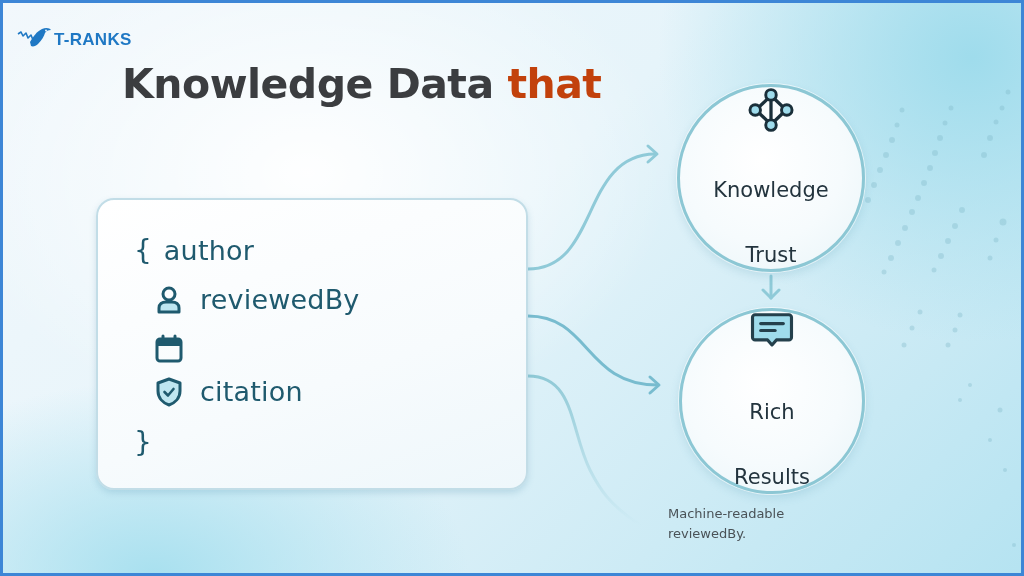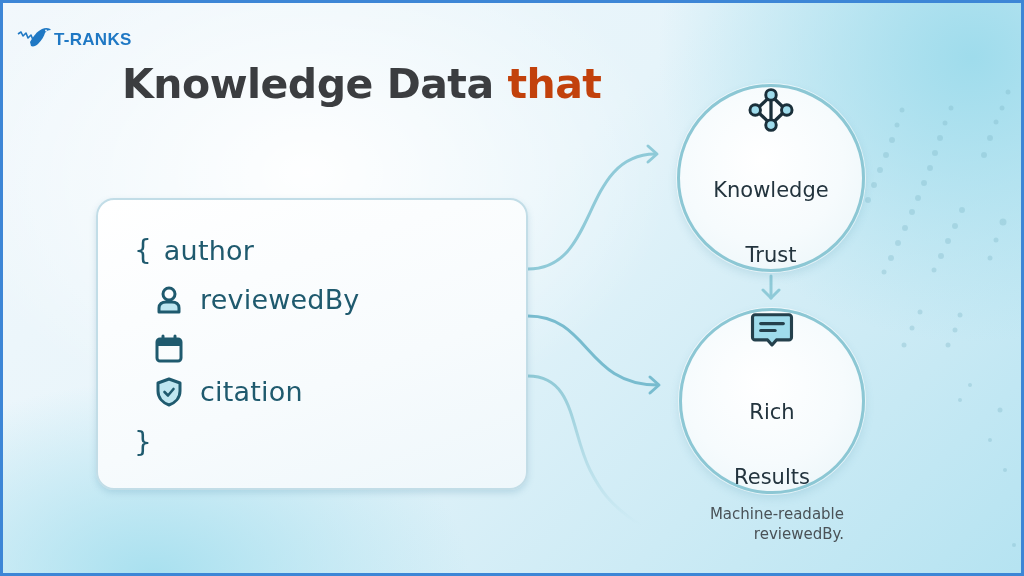--- a/index.html
+++ b/index.html
@@ -61,23 +61,23 @@
     gap: 37px;
   }
   .node-kg { left: 677px; top: 84px; width: 188px; height: 188px; }
   .node-rr { left: 679px; top: 308px; width: 186px; height: 186px; }
   .node-icon { width: 74px; height: 70px; margin-bottom: 6px; }
   .node-label {
     font-family: "DejaVu Sans", sans-serif; font-size: 21px; line-height: 28px;
     color: #23343e; text-align: center;
   }
   .caption {
-    position: absolute; left: 632px; top: 504px; width: 212px;
-    font-family: "DejaVu Sans", sans-serif; font-size: 15px; line-height: 20px;
-    color: #4a5257; text-align: right;
+    position: absolute; left: 668px; top: 504px; width: 212px;
+    font-family: "DejaVu Sans", sans-serif; font-size: 13px; line-height: 20px;
+    color: #4a5257; text-align: left;
   }
   .dots { position: absolute; left: 0; top: 0; width: 1024px; height: 576px; pointer-events: none; }
 </style>
 </head>
 <body>
 
 <div class="frame"></div>
 
 <svg class="dots" viewBox="0 0 1024 576">
   <g fill="#7fb8c8" opacity="0.35">

